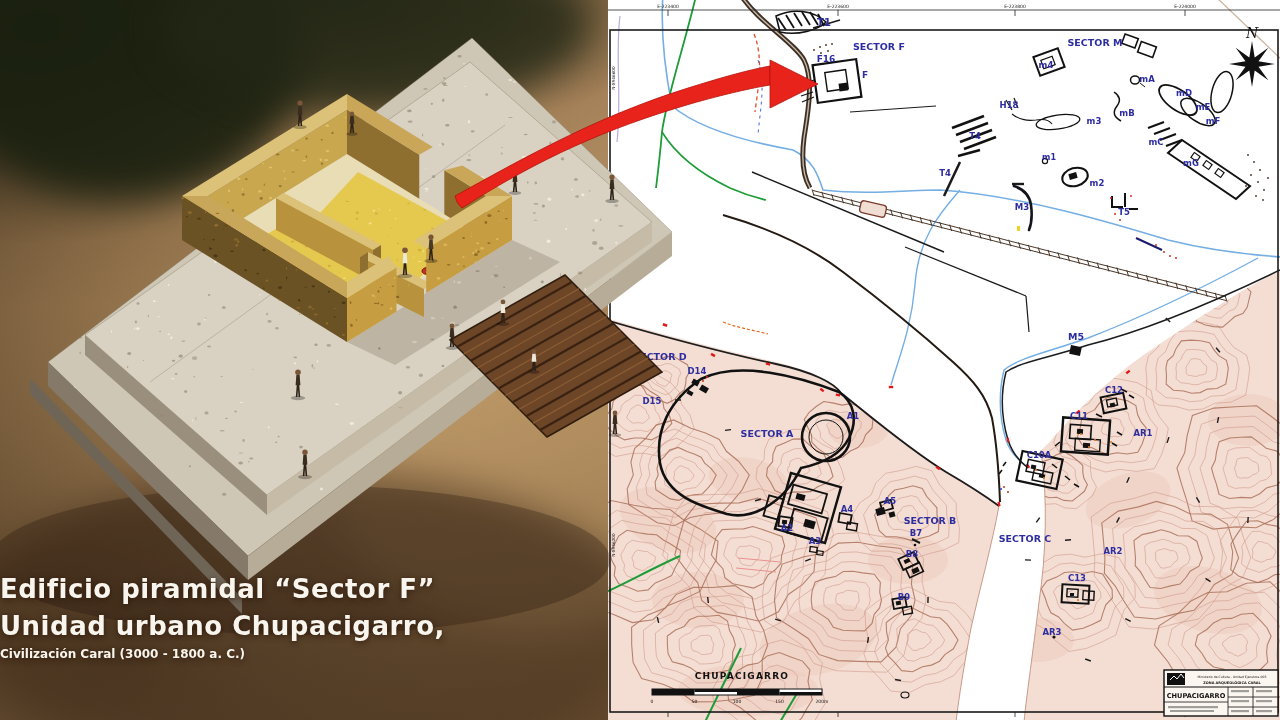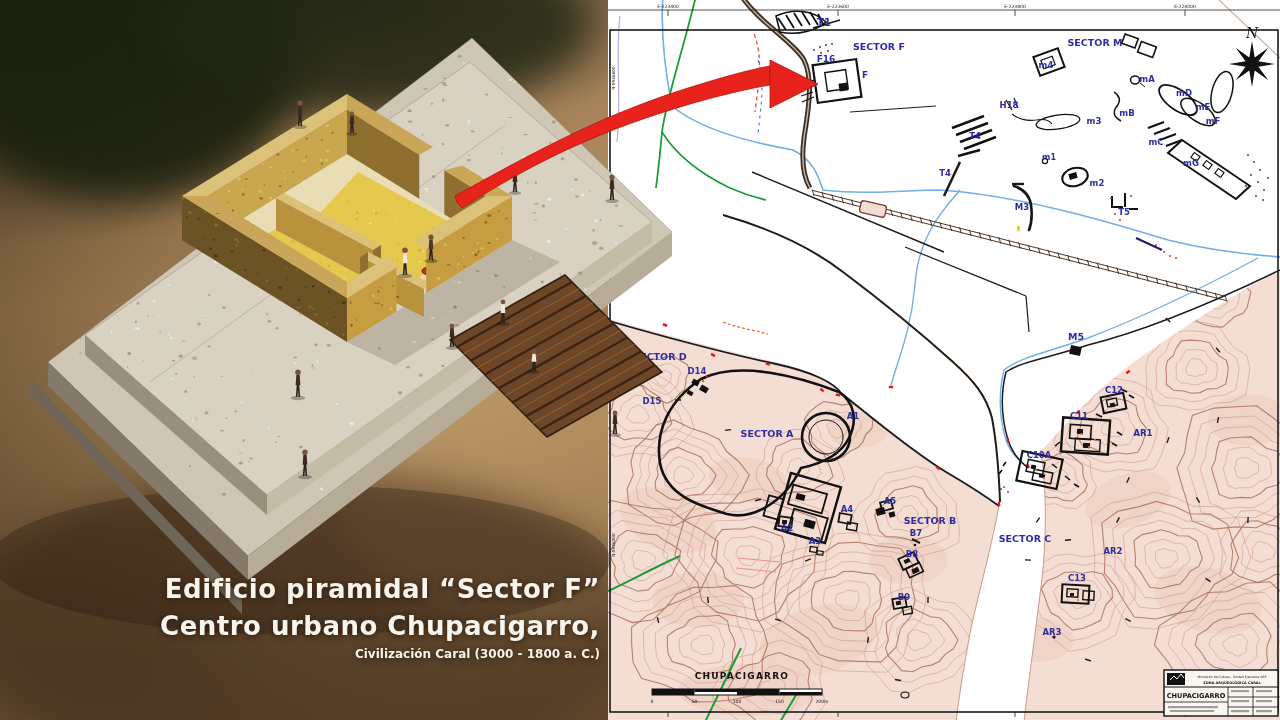--- a/index.html
+++ b/index.html
@@ -9,21 +9,21 @@
     background:
       radial-gradient(420px 300px at 6% 4%, rgba(18,24,10,0.95), rgba(18,24,10,0) 72%),
       radial-gradient(520px 190px at 55% 0%, rgba(32,36,20,0.85), rgba(32,36,20,0) 72%),
       radial-gradient(760px 520px at 68% 52%, rgba(205,168,116,0.50), rgba(205,168,116,0) 75%),
       radial-gradient(820px 460px at 22% 92%, rgba(52,36,20,0.78), rgba(52,36,20,0) 78%),
       linear-gradient(128deg,#57422b 0%,#8a6a44 38%,#a5815a 62%,#6b4e30 100%);}
   .blob{position:absolute;border-radius:50%;filter:blur(18px);}
   #map-panel{position:absolute;left:608px;top:0;width:672px;height:720px;background:#ffffff;}
   #map-svg{position:absolute;left:0;top:0;}
   #scene-svg{position:absolute;left:0;top:0;z-index:4;pointer-events:none;}
-  #caption{position:absolute;left:0;top:574px;width:600px;z-index:6;text-align:right;
+  #caption{position:absolute;left:0;top:574px;width:600px;z-index:6;text-align:left;
            color:#f7f5ee;font-weight:bold;
            text-shadow:0 2px 6px rgba(40,18,4,.65),0 0 2px rgba(70,35,10,.5);}
   #caption .l1{font-size:26px;letter-spacing:.5px;}
   #caption .l2{font-size:26px;margin-top:7px;letter-spacing:.5px;}
   #caption .l3{font-size:12px;margin-top:6px;}
 </style>
 </head>
 <body>
 
 <div id="app">
@@ -1110,16 +1110,16 @@
         </g>
       </g>
       <g>
         <path d="M462,208 C540,158 608,128 690,104 C725,94 752,88 770,85 L770,66 C748,70 720,78 688,88 C602,115 534,152 455,196 Q456,203 462,208 Z" fill="#e8231c" stroke="#b51208" stroke-width="0.8"></path>
         <path d="M770,60 L770,108 L818,84 Z" fill="#e8231c" stroke="#b51208" stroke-width="0.8"></path>
       </g>
     </svg>
 
   <div id="caption">
     <div class="l1">Edificio piramidal “Sector F”</div>
-    <div class="l2">Centro urbano Chupacigarro,</div>
+    <div class="l2">Unidad urbano Chupacigarro,</div>
     <div class="l3">Civilización Caral (3000 - 1800 a. C.)</div>
   </div>
 </div>
 
 </body></html>

